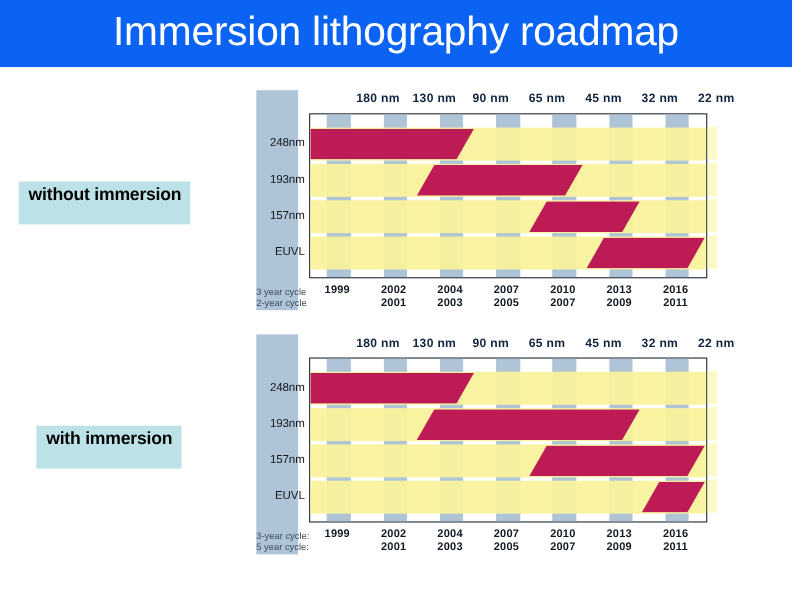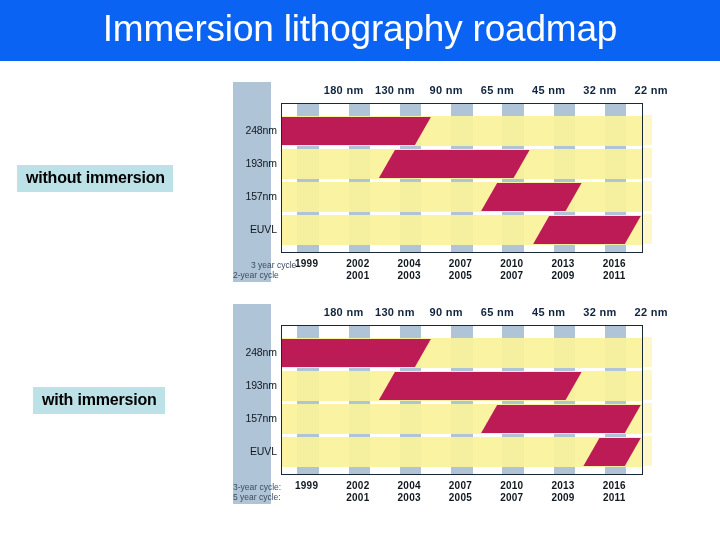--- a/index.html
+++ b/index.html
@@ -38,21 +38,21 @@
     white-space: nowrap;
   }
 
   
   .caption-box {
     position: absolute;
     background: #BCE2E8;
     color: #000000;
     font-size: 16px;
     font-weight: bold;
-    padding: 4px 8px 5px 9px;
+    padding: 4px 8px 17px 9px;
     white-space: nowrap;
     letter-spacing: -0.2px;
   }
   #caption-without { left: 17px; top: 165px; }
   #caption-with    { left: 33px; top: 387px; }
 
   
   .chart {
     position: absolute;
     width: 420px;
@@ -205,21 +205,21 @@
       <div class="bar" style="left: 251.16px; top: 112px; width: 107.64px; height: 28px; clip-path: polygon(16px 0px, 107.64px 0px, 91.64px 100%, 0px 100%);"></div>
     </div>
 <div class="right-overhang" style="left: 418px; top: 37px; width: 9px; height: 30px;"></div>
     <div class="right-overhang" style="left: 418px; top: 70px; width: 9px; height: 30px;"></div>
     <div class="right-overhang" style="left: 418px; top: 103px; width: 9px; height: 30px;"></div>
     <div class="right-overhang" style="left: 418px; top: 136px; width: 9px; height: 30px;"></div>
     <div class="row-label" style="left: 2px; width: 50px; top: 46px;">248nm</div>
     <div class="row-label" style="left: 2px; width: 50px; top: 79px;">193nm</div>
     <div class="row-label" style="left: 2px; width: 50px; top: 112px;">157nm</div>
     <div class="row-label" style="left: 2px; width: 50px; top: 145px;">EUVL</div>
-    <div class="cycle-caption" style="top: 182px; padding-left: 18px;">3 year cycle</div>
+    <div class="cycle-caption" style="top: 182px;">3 year cycle</div>
     <div class="cycle-caption" style="top: 192px;">2-year cycle</div>
     <div class="year-col" style="left: 55.6286px; width: 52px; top: 180px;"><span>1999</span><span class="y2"></span></div>
     <div class="year-col" style="left: 106.886px; width: 52px; top: 180px;"><span>2002</span><span class="y2">2001</span></div>
     <div class="year-col" style="left: 158.143px; width: 52px; top: 180px;"><span>2004</span><span class="y2">2003</span></div>
     <div class="year-col" style="left: 209.4px; width: 52px; top: 180px;"><span>2007</span><span class="y2">2005</span></div>
     <div class="year-col" style="left: 260.657px; width: 52px; top: 180px;"><span>2010</span><span class="y2">2007</span></div>
     <div class="year-col" style="left: 311.914px; width: 52px; top: 180px;"><span>2013</span><span class="y2">2009</span></div>
     <div class="year-col" style="left: 363.171px; width: 52px; top: 180px;"><span>2016</span><span class="y2">2011</span></div>
   </div>
 

